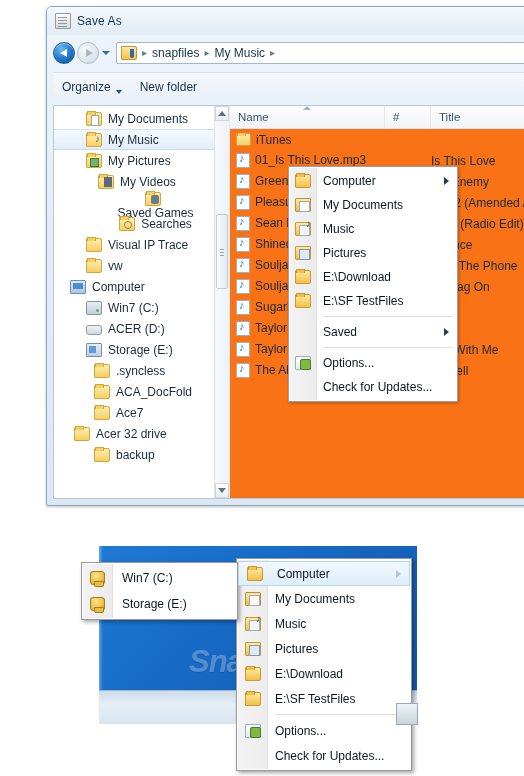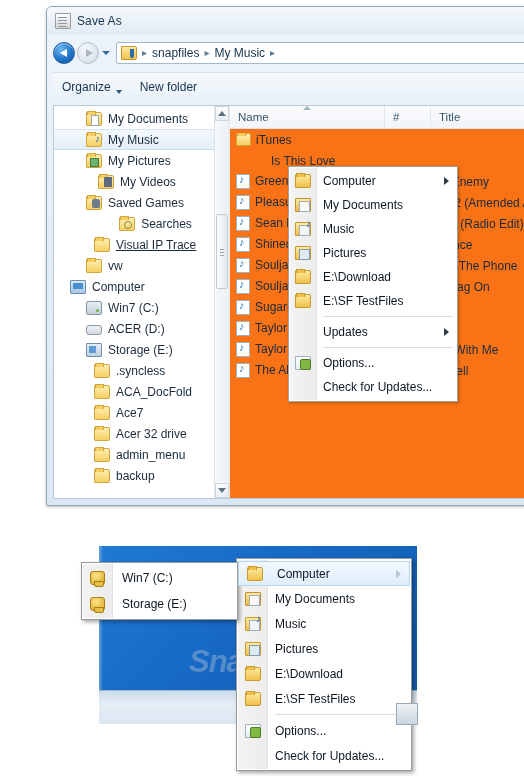--- a/index.html
+++ b/index.html
@@ -395,29 +395,29 @@
               <span>My Music</span>
             </div>
             <div class="tree-row" style="padding-left: 32px; text-align: right;">
               <span class="ico ico-folder ico-pic"></span>
               <span>My Pictures</span>
             </div>
             <div class="tree-row" style="padding-left: 44px;">
               <span class="ico ico-folder ico-vid"></span>
               <span>My Videos</span>
             </div>
-            <div class="tree-row" style="padding-left: 32px;">
+            <div class="tree-row" style="padding-left: 32px; flex-direction: column;">
               <span class="ico ico-folder ico-games"></span>
               <span>Saved Games</span>
             </div>
             <div class="tree-row" style="padding-left: 32px; justify-content: center;">
               <span class="ico ico-folder ico-search"></span>
               <span>Searches</span>
             </div>
-            <div class="tree-row" style="padding-left: 40px; text-decoration: underline;">
+            <div class="tree-row" style="padding-left: 32px;">
               <span class="ico ico-folder"></span>
               <span>Visual IP Trace</span>
             </div>
             <div class="tree-row" style="padding-left: 32px;">
               <span class="ico ico-folder"></span>
               <span>vw</span>
             </div>
             <div class="tree-row" style="padding-left: 16px;">
               <span class="ico ico-computer"></span>
               <span>Computer</span>
@@ -439,27 +439,23 @@
               <span>.syncless</span>
             </div>
             <div class="tree-row" style="padding-left: 40px;">
               <span class="ico ico-folder"></span>
               <span>ACA_DocFold</span>
             </div>
             <div class="tree-row" style="padding-left: 40px;">
               <span class="ico ico-folder"></span>
               <span>Ace7</span>
             </div>
-            <div class="tree-row" style="padding-left: 40px;">
+            <div class="tree-row" style="padding-left: 20px;">
               <span class="ico ico-folder"></span>
               <span>Acer 32 drive</span>
-            </div>
-            <div class="tree-row" style="padding-left: 40px;">
-              <span class="ico ico-folder"></span>
-              <span>admin_menu</span>
             </div>
             <div class="tree-row" style="padding-left: 40px;">
               <span class="ico ico-folder"></span>
               <span>backup</span>
             </div>
           </div>
         <div class="np-scroll">
           <div class="np-arrow top">
             <div class="sb-up"></div>
           </div>
@@ -485,20 +481,24 @@
         <div id="filerows">
             <div class="frow">
               <div class="fname">
                 <span class="ico-folder-lg"></span>
                 <span>iTunes</span>
               </div>
               <div class="fnum"></div>
               <div class="ftitle"></div>
             </div>
             <div class="frow">
+              <div class="fname">
+                <span class="ico-mp3"></span>
+                <span>01_Is This Love.mp3</span>
+              </div>
               <div class="fnum"></div>
               <div class="ftitle">Is This Love</div>
             </div>
             <div class="frow">
               <div class="fname">
                 <span class="ico-mp3"></span>
                 <span>Green D</span>
               </div>
               <div class="fnum"></div>
               <div class="ftitle">our Enemy</div>
@@ -599,21 +599,21 @@
             <div class="ctx-item">
               <span class="mi-ico mi-folder"></span>
               <span>E:\Download</span>
             </div>
             <div class="ctx-item">
               <span class="mi-ico mi-folder"></span>
               <span>E:\SF TestFiles</span>
             </div>
             <div class="ctx-sep"></div>
             <div class="ctx-item">
-              <span>Updates</span>
+              <span>Saved</span>
               <span class="sub-arrow"></span>
             </div>
             <div class="ctx-sep"></div>
             <div class="ctx-item">
               <span class="mi-ico mi-opts"></span>
               <span>Options...</span>
             </div>
             <div class="ctx-item">
               <span>Check for Updates...</span>
             </div>

